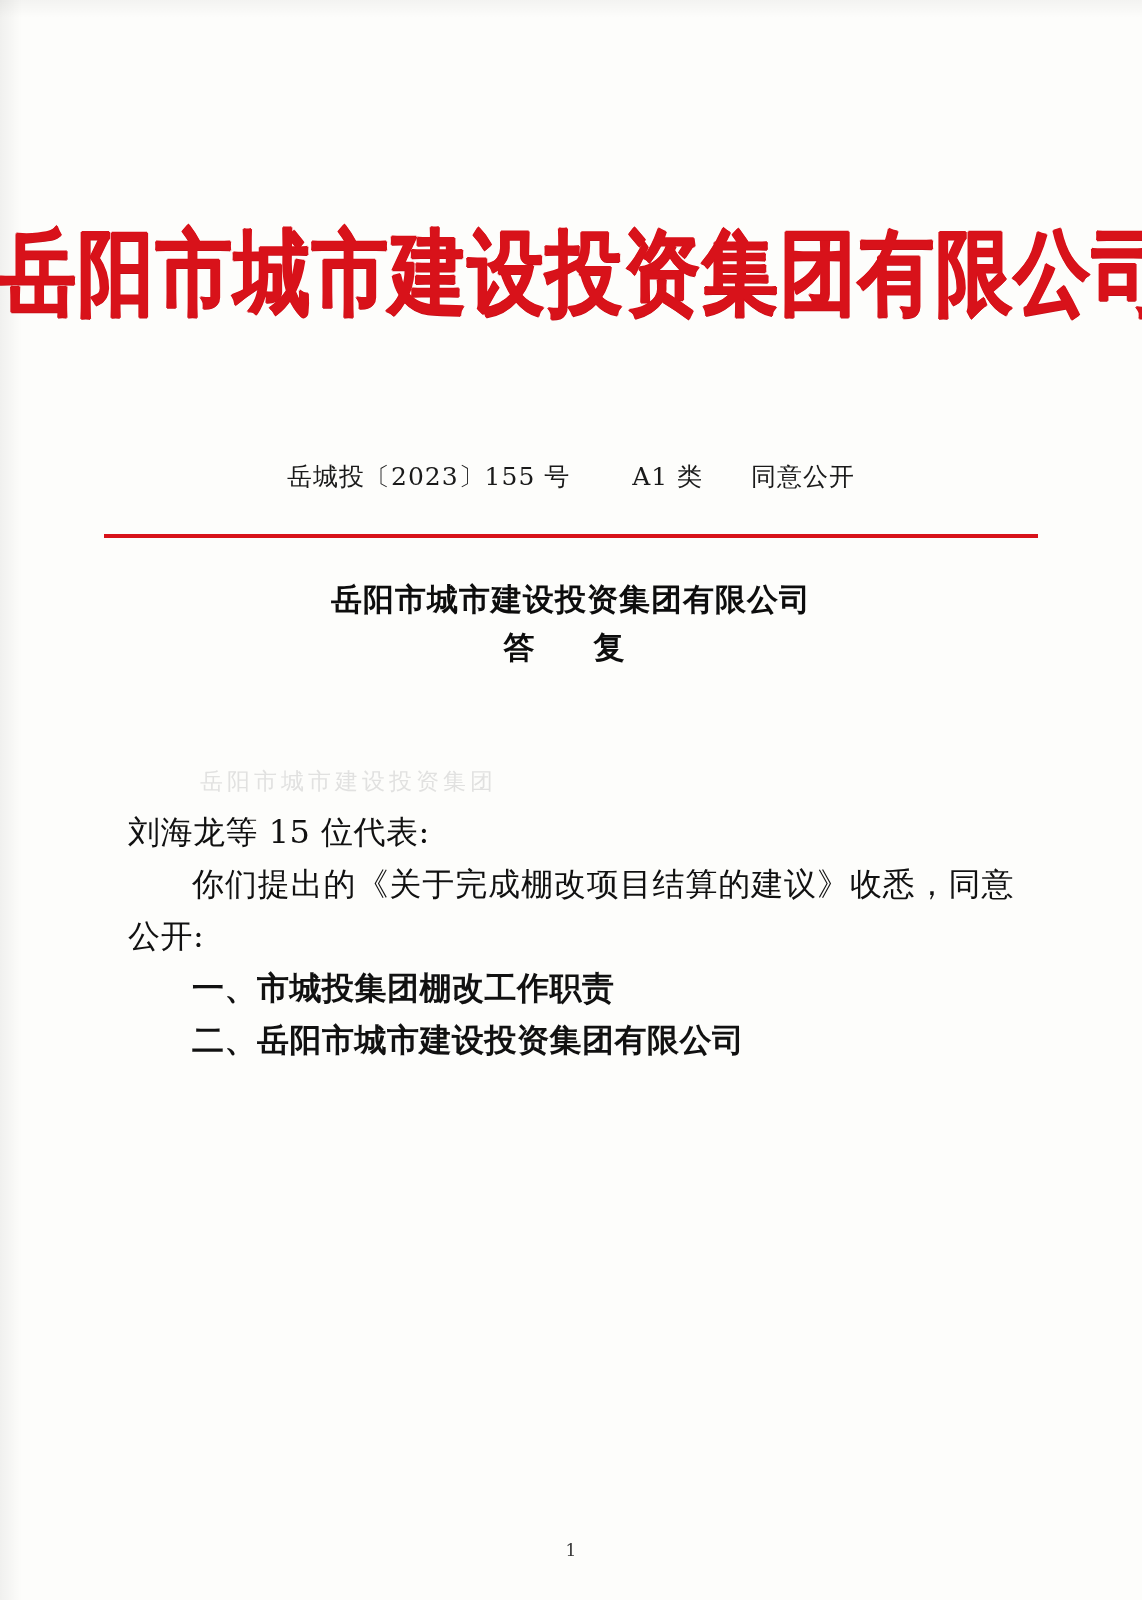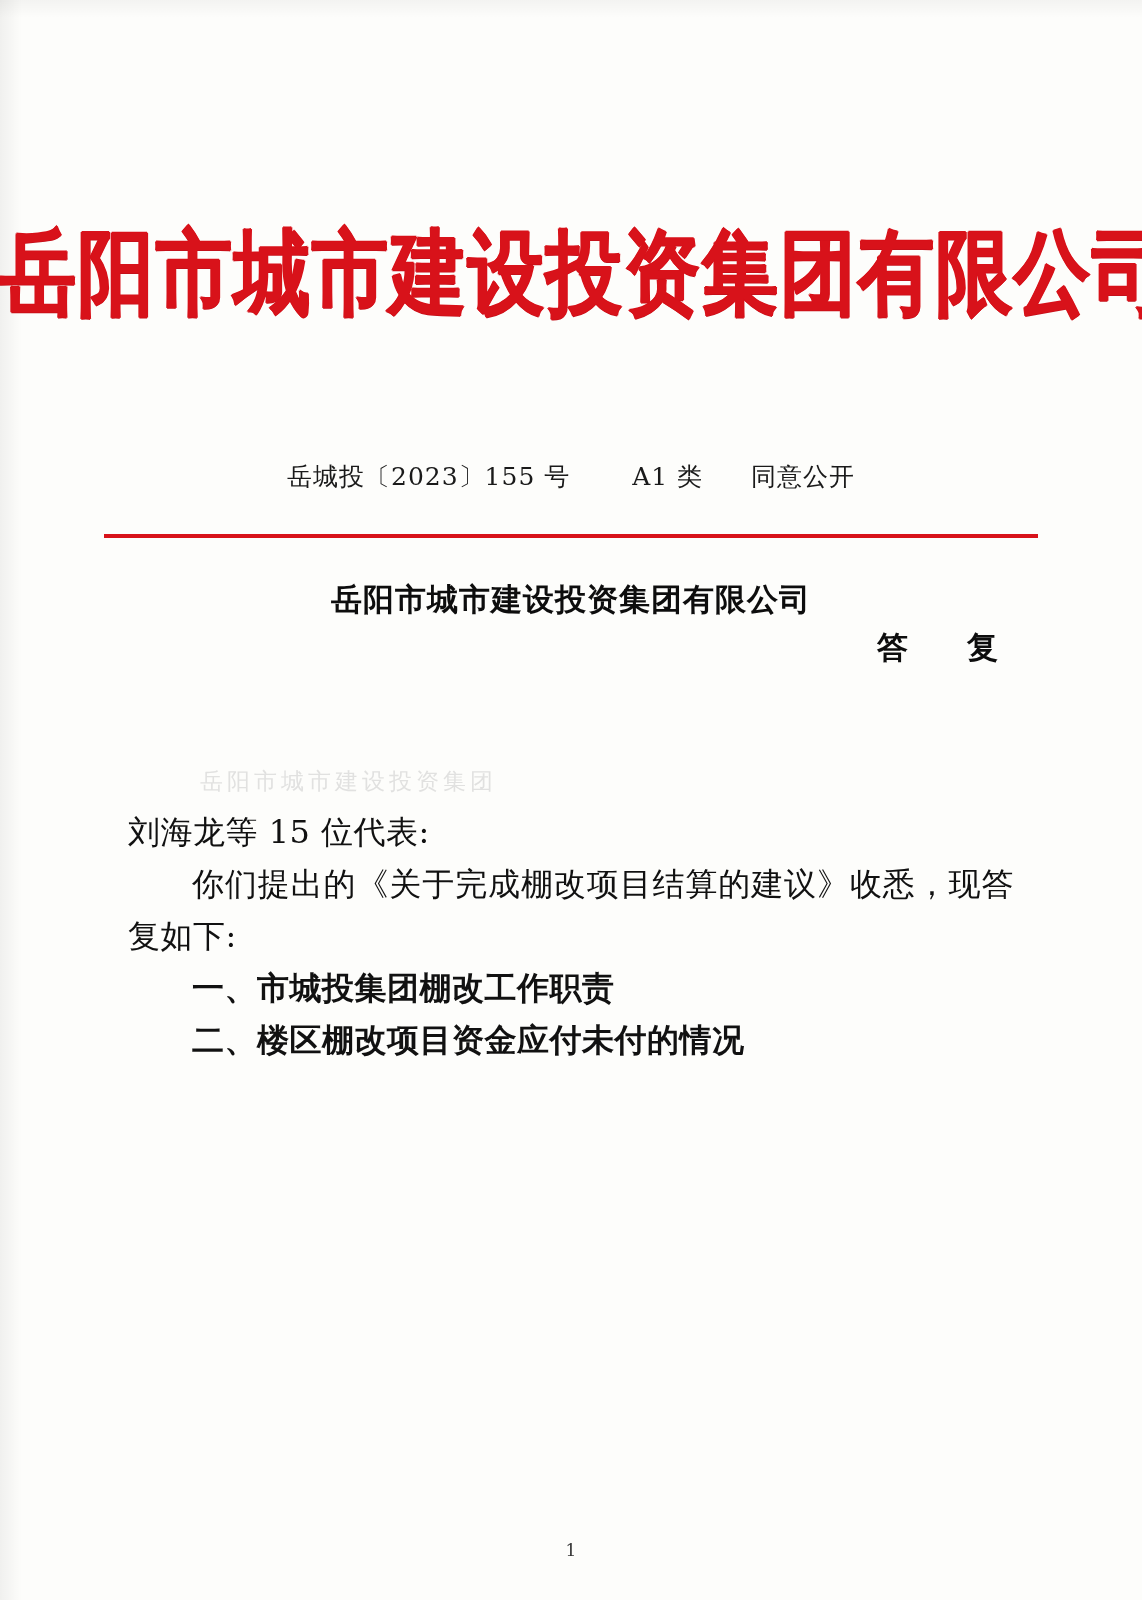--- a/index.html
+++ b/index.html
@@ -80,21 +80,21 @@
     left: 130px;
     width: 882px;
     text-align: center;
     font-weight: 700;
     font-size: 31px;
     line-height: 1.55;
     letter-spacing: 1px;
     color: #0d0d0d;
   }
   .headline .ln { display: block; white-space: nowrap; }
-  .headline .ln.centerword { letter-spacing: 14px; text-align: right; }
+  .headline .ln.centerword { letter-spacing: 14px; }
 
   
   .body-text {
     position: absolute;
     top: 806px;
     left: 128px;
     width: 886px;
     font-size: 32px;
     line-height: 52px;
     color: #111111;
@@ -168,20 +168,20 @@
 
   <div class="ghost">岳阳市城市建设投资集团</div>
 
   <div class="headline">
     <span class="ln">岳阳市城市建设投资集团有限公司</span>
     <span class="ln centerword">答　复</span>
   </div>
 
   <div class="body-text">
     <p>刘海龙等 15 位代表:</p>
-    <p class="indent">你们提出的《关于完成棚改项目结算的建议》收悉，现答复如下:</p>
+    <p class="indent">你们提出的《关于完成棚改项目结算的建议》收悉，同意公开:</p>
     <p class="indent bold">一、市城投集团棚改工作职责</p>
-    <p class="indent bold">二、楼区棚改项目资金应付未付的情况</p>
+    <p class="indent bold">二、岳阳市城市建设投资集团有限公司</p>
   </div>
 
   <div class="page-number">1</div>
 
 </div>
 
 </body></html>

